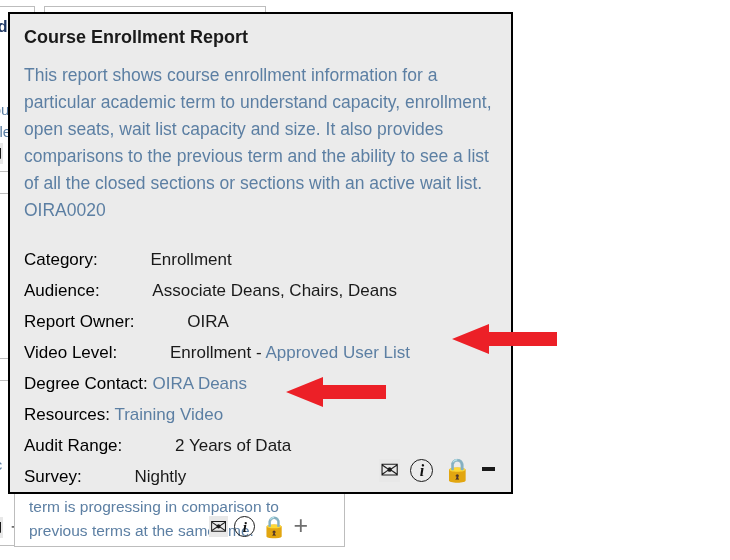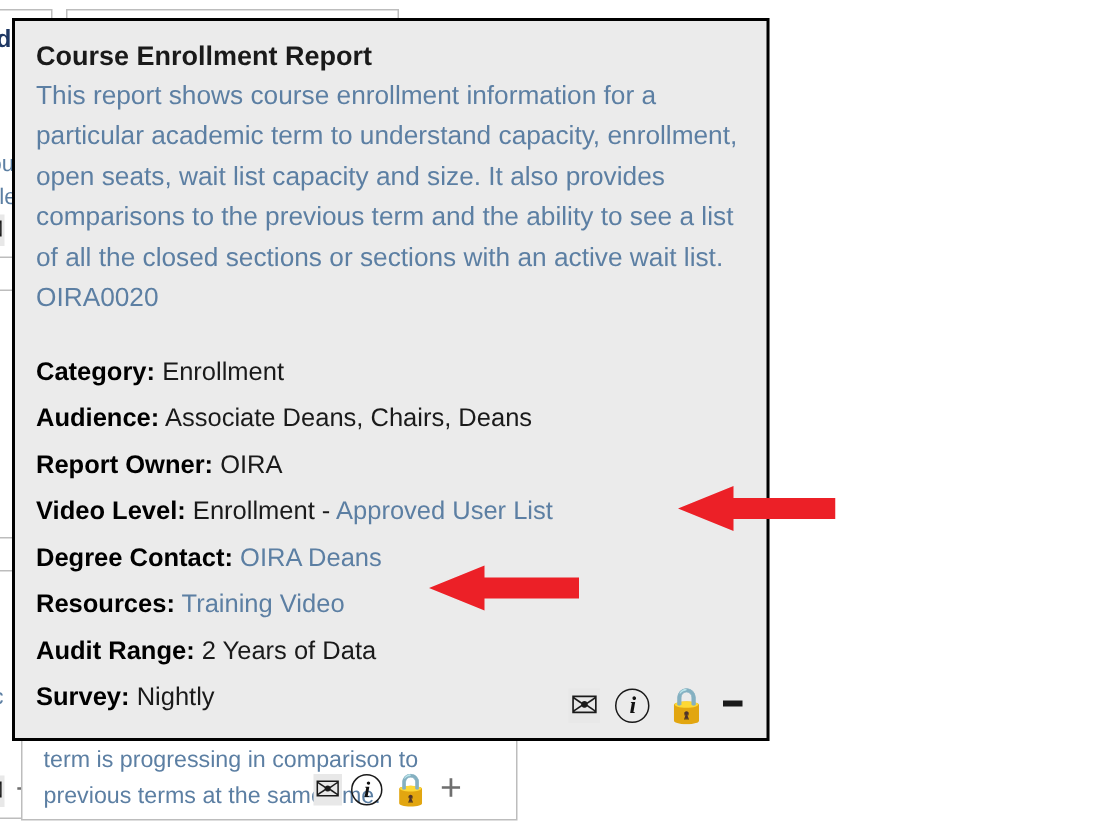--- a/index.html
+++ b/index.html
@@ -119,39 +119,39 @@
     border: 2px solid #000000;
     box-sizing: border-box;
     padding: 12px 14px 0 14px;
     z-index: 40;
   }
   #popup-title {
     color: #1a1a1a;
     font-weight: bold;
     font-size: 18px;
     line-height: 22px;
-    margin: 0 0 2px 0;
+    margin: 0 0 14px 0;
   }
   #popup-desc {
     color: #5c7fa3;
     font-size: 17.5px;
     line-height: 27px;
     margin: 0 0 20px 0;
   }
   .meta-row {
     font-size: 17px;
     line-height: 31px;
     color: #1a1a1a;
     white-space: nowrap;
   }
   .meta-label {
-    font-weight: bold;
+    font-weight: normal;
     color: #000000;
   }
-  .meta-value { color: #1a1a1a; }
+  .meta-value { color: #1a1a1a; margin-left: 48px; }
   .meta-link {
     color: #5c7fa3;
   }
   #popup-icons {
     position: absolute;
     right: 16px;
     bottom: 10px;
     display: flex;
     align-items: center;
     gap: 10px;

